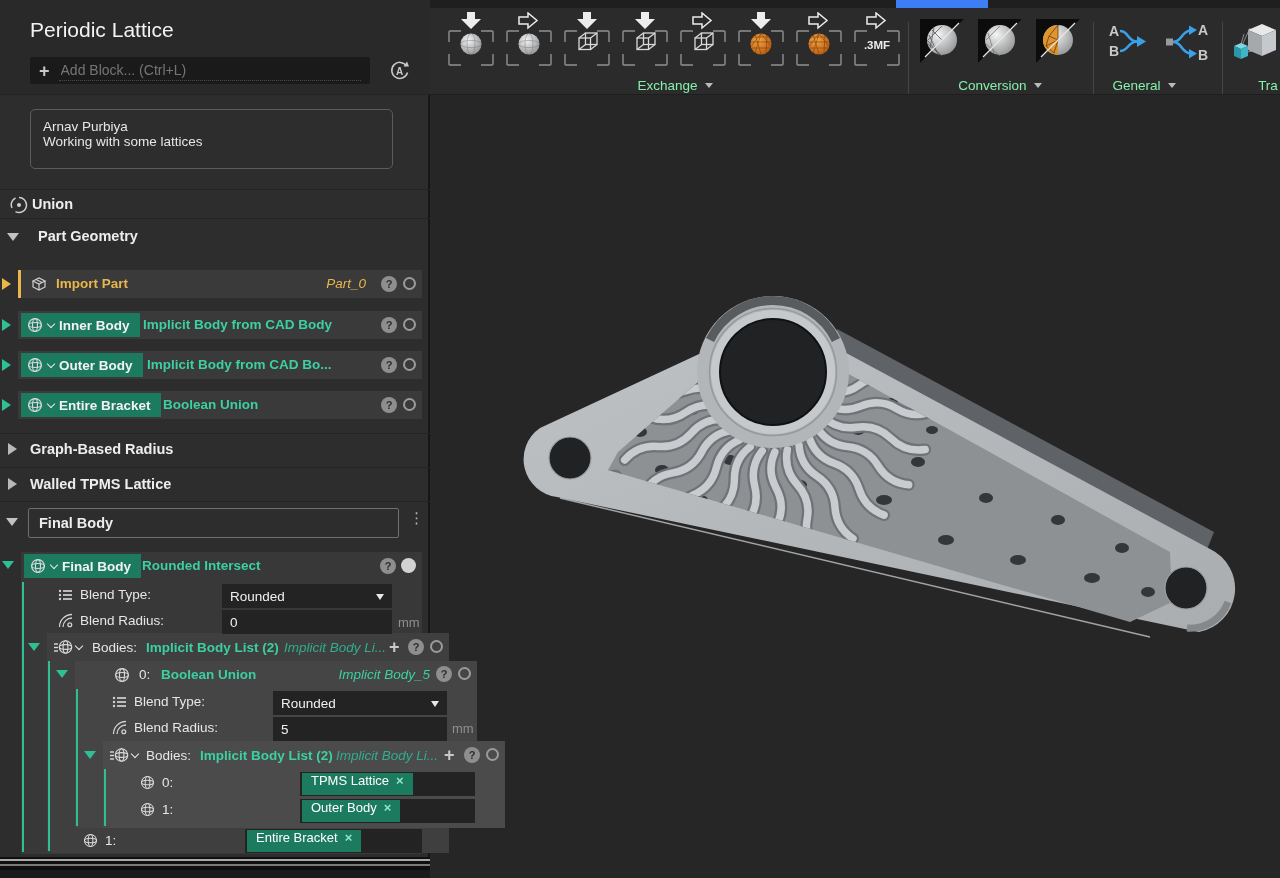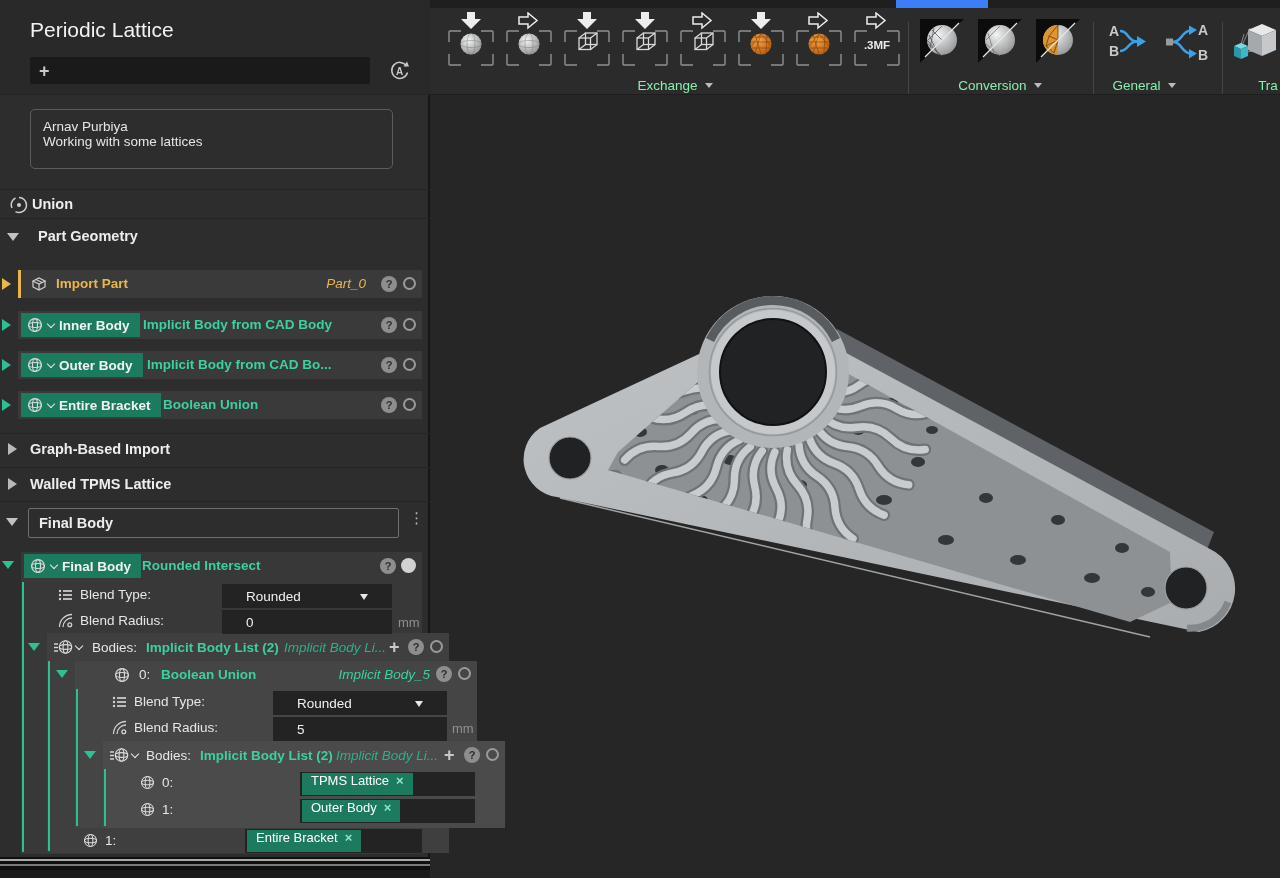--- a/index.html
+++ b/index.html
@@ -20,21 +20,21 @@
   .badge{position:absolute;display:inline-flex;align-items:center;gap:5px;background:#1c7a5f;height:24px;padding:0 10px 0 6px;color:#f2f2f2;font-weight:bold;font-size:13.5px;}
   .chev{width:6px;height:6px;border-right:1.6px solid #e9e9e9;border-bottom:1.6px solid #e9e9e9;transform:rotate(45deg);margin-top:-3px;}
   .tri-r{width:0;height:0;border-top:6px solid transparent;border-bottom:6px solid transparent;border-left:9px solid #b8b8b8;}
   .tri-d{width:0;height:0;border-left:6px solid transparent;border-right:6px solid transparent;border-top:8px solid #b8b8b8;}
   .t-yellow{border-left-color:#e9b64b;}
   .t-green{border-left-color:#2fbf95;}
   .td-green{border-top-color:#2fbf95;}
   .help{position:absolute;width:16px;height:16px;border-radius:50%;background:#8e8e8e;color:#2e2e2e;font-size:11px;font-weight:bold;line-height:16px;text-align:center;}
   .viso{position:absolute;width:13px;height:13px;border:2px solid #9b9b9b;border-radius:50%;}
   .visf{position:absolute;width:15px;height:15px;background:#d2d2d2;border-radius:50%;}
-  .field{position:absolute;background:#232323;height:24px;color:#f0f0f0;font-size:13.5px;display:flex;align-items:center;padding:0 24px;}
+  .field{position:absolute;background:#232323;height:24px;color:#f0f0f0;font-size:13.5px;display:flex;align-items:center;padding:0 8px;}
   .dcaret{width:0;height:0;border:4.5px solid transparent;border-top:6px solid #e8e8e8;margin-top:5px;margin-left:auto;}
   .chip{display:inline-flex;align-items:flex-start;gap:7px;background:#1c7a5f;height:22px;padding:0 9px;color:#fff;font-size:13px;white-space:nowrap;}
   .chip .x{color:#8fe6c6;font-weight:bold;font-size:13px;}
   .vline{position:absolute;width:2px;background:#2fbf95;}
   .plus{color:#c9c9c9;font-size:18px;font-weight:bold;line-height:16px;}
   .kebab{color:#b5b5b5;font-size:15px;letter-spacing:0;line-height:10px;}
   .grplbl{position:absolute;display:flex;align-items:center;gap:7px;justify-content:center;color:#86efac;font-size:13.5px;}
   .gcaret{width:0;height:0;border:4px solid transparent;border-top:5px solid #bbb;margin-top:4px;}
   .sep{position:absolute;top:14px;width:1px;height:72px;background:#454545;}
 </style>
@@ -378,20 +378,21 @@
     </svg>
   </div>
 
   <div class="abs" style="left:0;top:0;width:430px;height:878px;background:#2d2d2d;border-right:2px solid #161616;z-index:5;overflow:visible;">
 
     <div class="abs" style="left:0;top:0;width:430px;height:94px;background:#292929;"></div>
     <div class="abs" style="left:30px;top:18px;font-size:21px;color:#f2f2f2;">Periodic Lattice</div>
 
     <div class="abs" style="left:30px;top:57px;width:340px;height:27px;background:#1a1a1a;border-radius:2px;display:flex;align-items:center;padding:0 9px;gap:9px;">
       <span class="plus">+</span>
+      <input style="flex: 1 1 0%; background: transparent; border-top: none; border-right: none; border-left: none; border-image: initial; outline: none; color: rgb(201, 201, 201); font-size: 14px; border-bottom: 1px dotted rgb(74, 74, 74); padding-bottom: 2px;" placeholder="Add Block... (Ctrl+L)">
     </div>
     <svg class="abs" style="left:388px;top:59px" width="23" height="23" viewBox="0 0 23 23">
       <g fill="none" stroke="#c9c9c9" stroke-width="1.5">
         <path d="M18.5,7 A8,8 0 1 0 19.5,13.5"></path>
       </g>
       <polygon points="15.5,7.5 21,7.5 19,2.5" fill="#c9c9c9"></polygon>
       <text x="11.5" y="15.5" text-anchor="middle" font-size="10" font-weight="bold" fill="#c9c9c9">A</text>
     </svg>
     <div class="divider" style="top:94px;"></div>
 
@@ -455,21 +456,21 @@
         </svg>
       <span class="chev"></span>
       <span>Entire Bracket</span>
     </div>
     <div class="abs lbl bold teal" style="left:163px;top:397px;">Boolean Union</div>
     <div class="help" style="left:381px;top:397px;">?</div>
     <div class="viso" style="left:403px;top:398px;"></div>
 
     <div class="divider" style="top:433px;"></div>
     <div class="abs tri-r" style="left:8px;top:443px;"></div>
-    <div class="abs sec" style="left:30px;top:441px;">Graph-Based Import</div>
+    <div class="abs sec" style="left:30px;top:441px;">Graph-Based Radius</div>
     <div class="divider" style="top:467px;"></div>
     <div class="abs tri-r" style="left:8px;top:478px;"></div>
     <div class="abs sec" style="left:30px;top:476px;">Walled TPMS Lattice</div>
     <div class="divider" style="top:501px;"></div>
 
     <div class="abs tri-d" style="left:6px;top:518px;border-top-color:#c2c2c2;"></div>
     <div class="abs" style="left:28px;top:508px;width:371px;height:30px;border:1px solid #6f6f6f;border-radius:2px;display:flex;align-items:center;padding:0 10px;">
       <span class="sec">Final Body</span>
     </div>
     <div class="abs kebab" style="left:409px;top:513px;">⋮</div>

